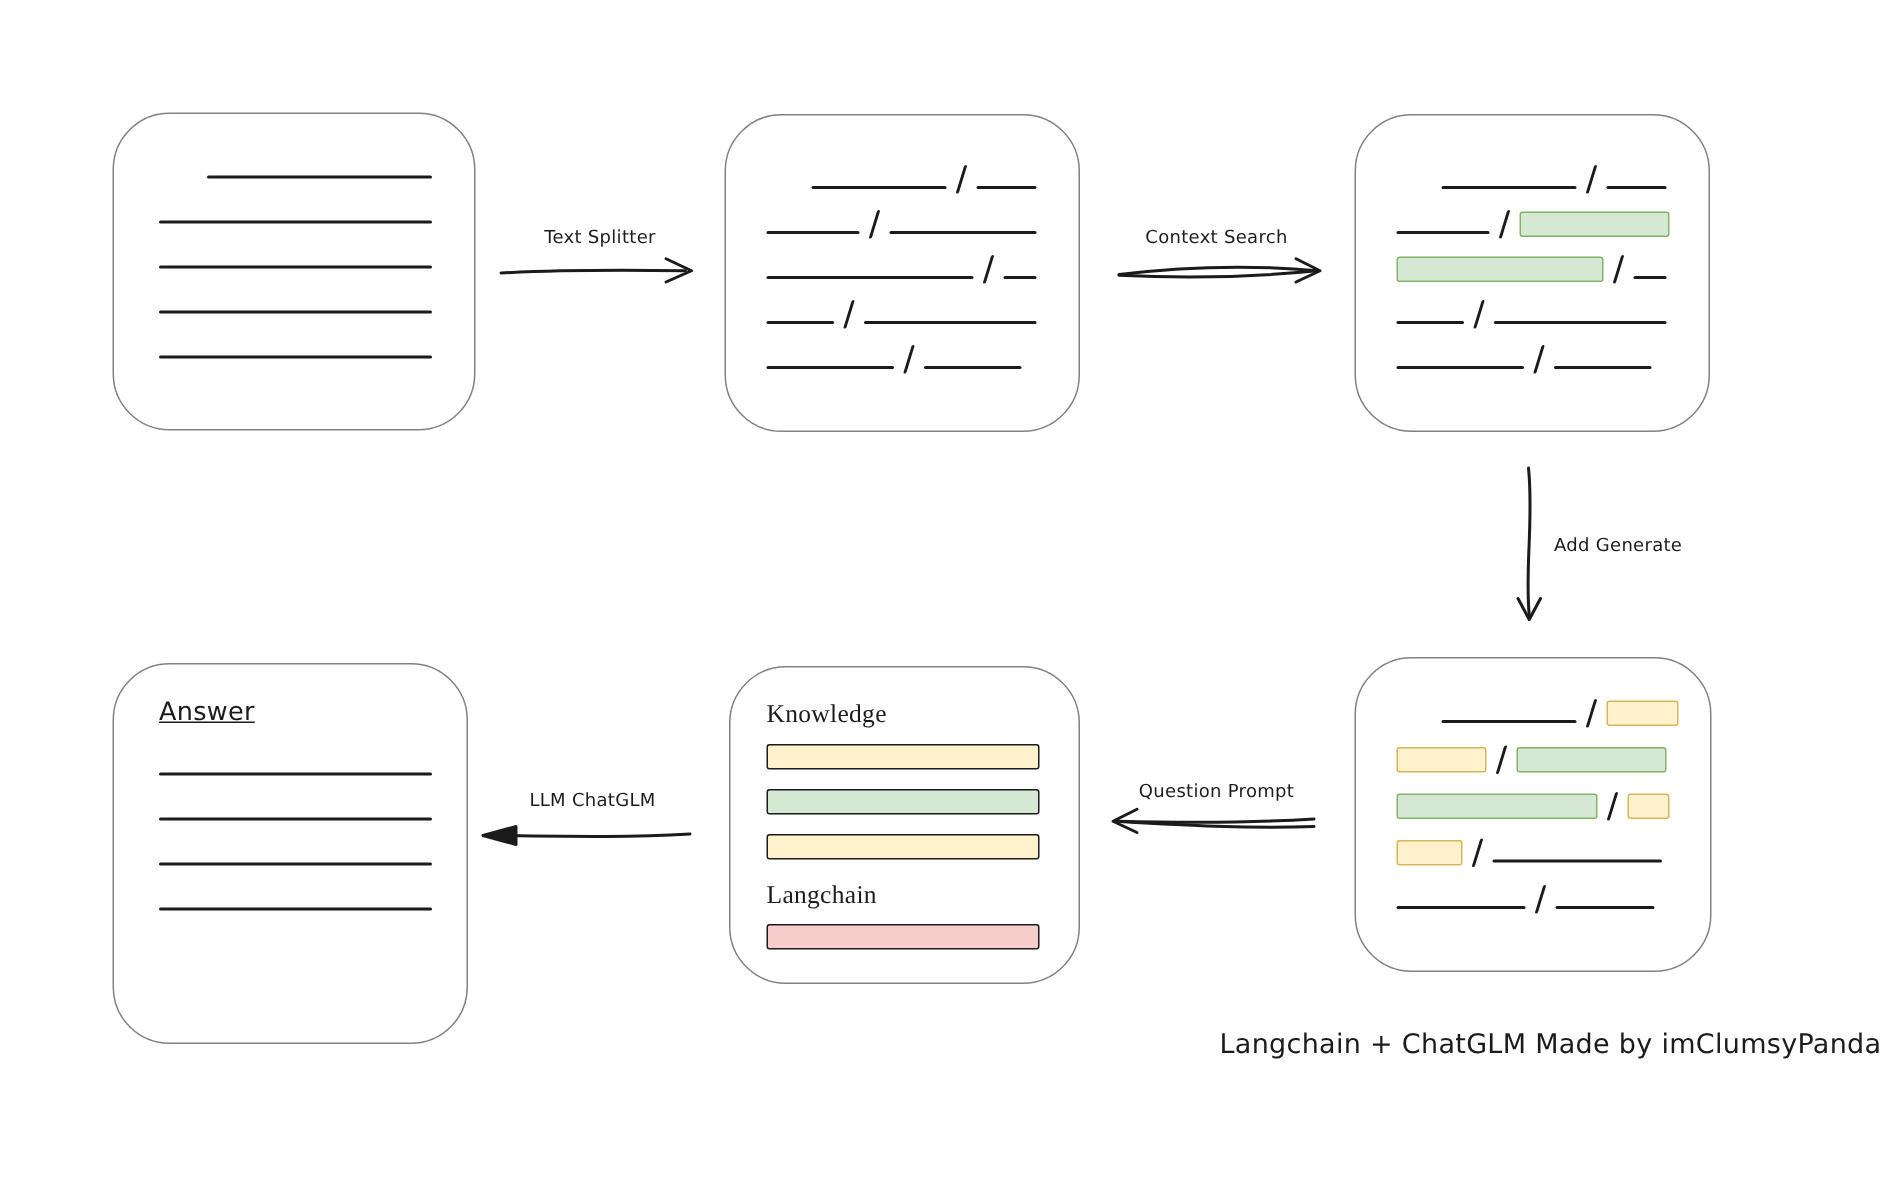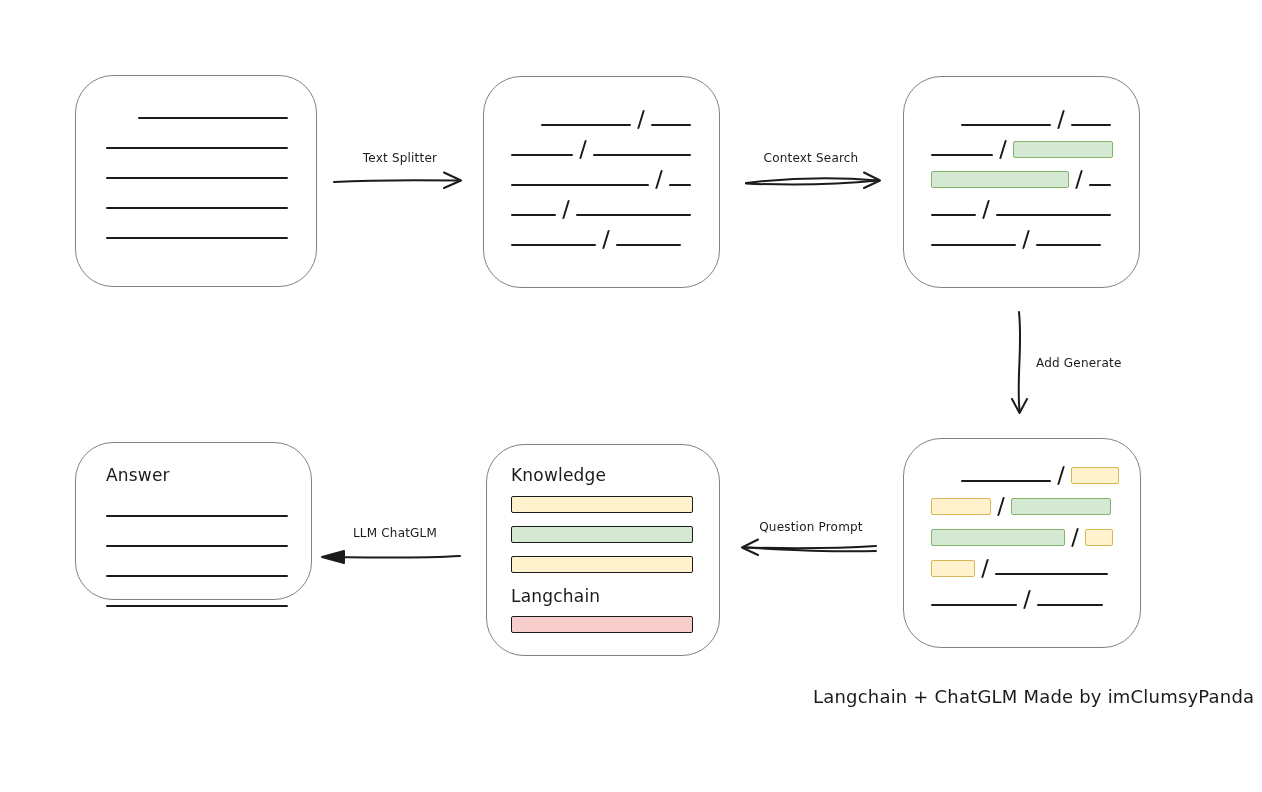--- a/index.html
+++ b/index.html
@@ -173,36 +173,36 @@
           <div class="seg-line" style="width: 113px;"></div>
         </div>
         <div class="row">
           <div class="seg-line" style="width: 86px;"></div>
           <div class="slash"></div>
           <div class="seg-line" style="width: 66px;"></div>
         </div>
       </div>
   </div>
 
-  <div class="box" style="left:486px; top:444px; width:234px; height:212px;">
+  <div class="box" style="left:486px; top:444px; width:234px; height:212px;font-family:Liberation Serif, serif;">
     <div class="prompt-inner">
       <div class="box-label">Knowledge</div>
       <div class="pbars">
           <div class="pbar bar-yellow"></div>
           <div class="pbar bar-green"></div>
           <div class="pbar bar-yellow"></div>
         </div>
       <div class="box-label">Langchain</div>
       <div class="pbars q">
           <div class="pbar bar-red"></div>
         </div>
     </div>
   </div>
 
-  <div class="box" style="left:75px; top:442px; width:237px; height:158px;">
+  <div class="box" style="left:75px; top:442px; width:237px; height:254px;text-decoration:underline;">
     <div class="answer-inner">
       <div class="box-label">Answer</div>
       <div class="rows ans-rows">
           <div class="row">
             <div class="seg-line" style="width: 182px;"></div>
           </div>
           <div class="row">
             <div class="seg-line" style="width: 182px;"></div>
           </div>
           <div class="row">

